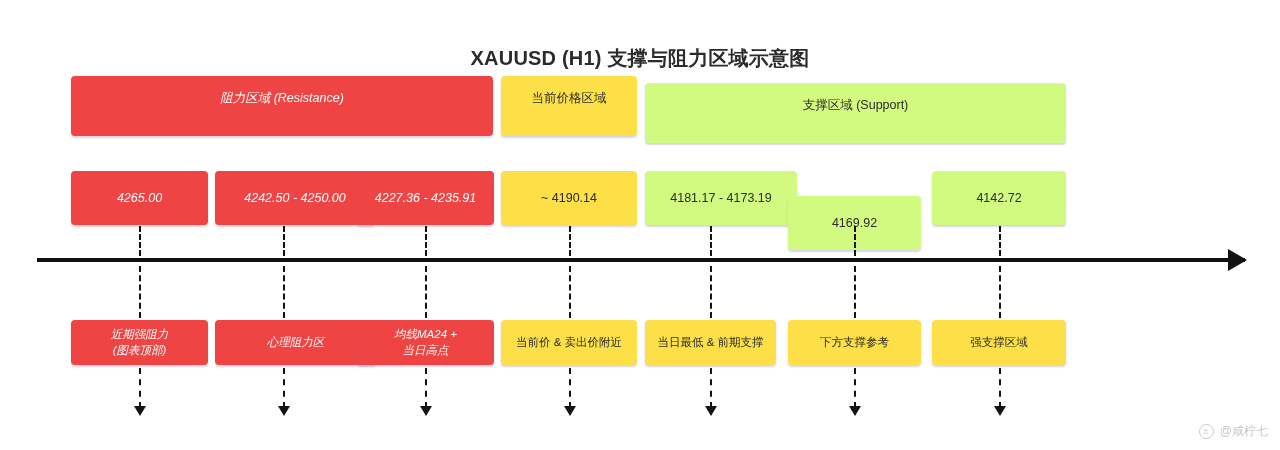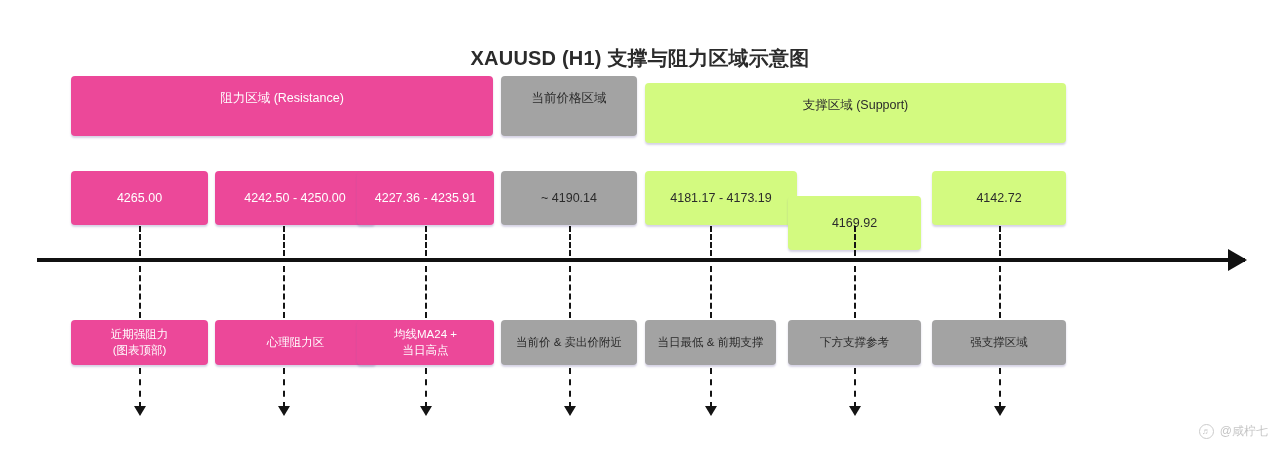--- a/index.html
+++ b/index.html
@@ -34,22 +34,22 @@
     position: absolute;
     border-radius: 4px;
     display: flex;
     align-items: center;
     justify-content: center;
     text-align: center;
     box-shadow: 0 2px 2px rgba(120,110,170,.30);
     line-height: 1.32;
     white-space: pre-line;
   }
-  .purple { background: #ec4899; color: #ffffff; }
-  .yellow { background: #a3a3a3; color: #2b2b2b; }
+  .purple { background: #ef4444; color: #ffffff; font-style: italic; }
+  .yellow { background: #fde047; color: #2b2b2b; }
   .green  { background: #d3fa80; color: #2b2b2b; }
 
   
   .band {
     top: 76px;
     height: 60px;
     font-size: 12.5px;
     align-items: flex-start;
     padding-top: 14px;
   }

